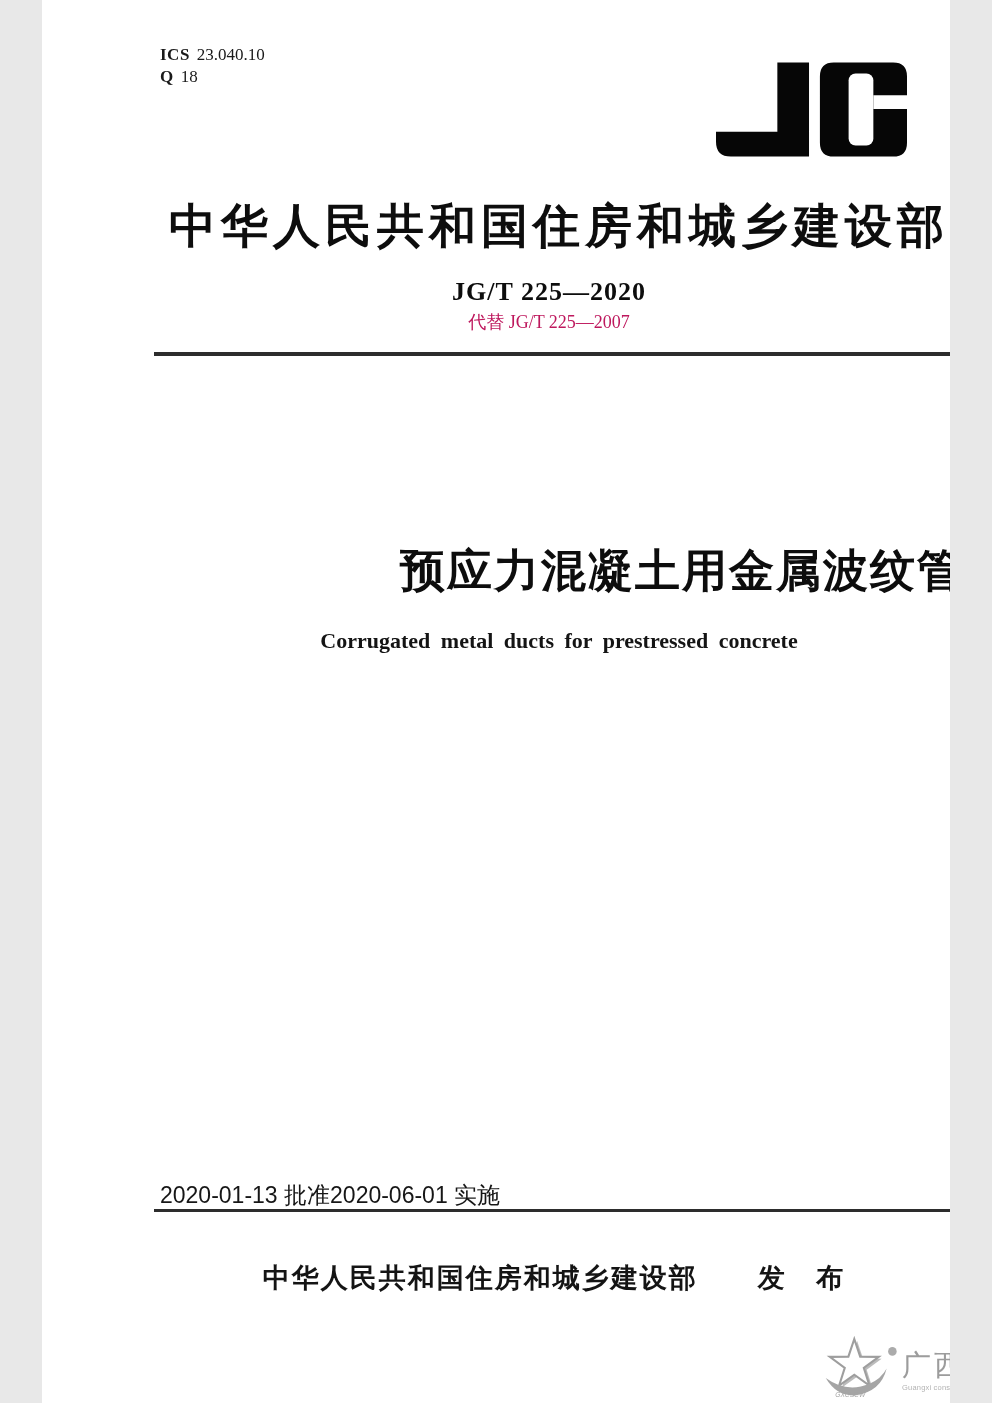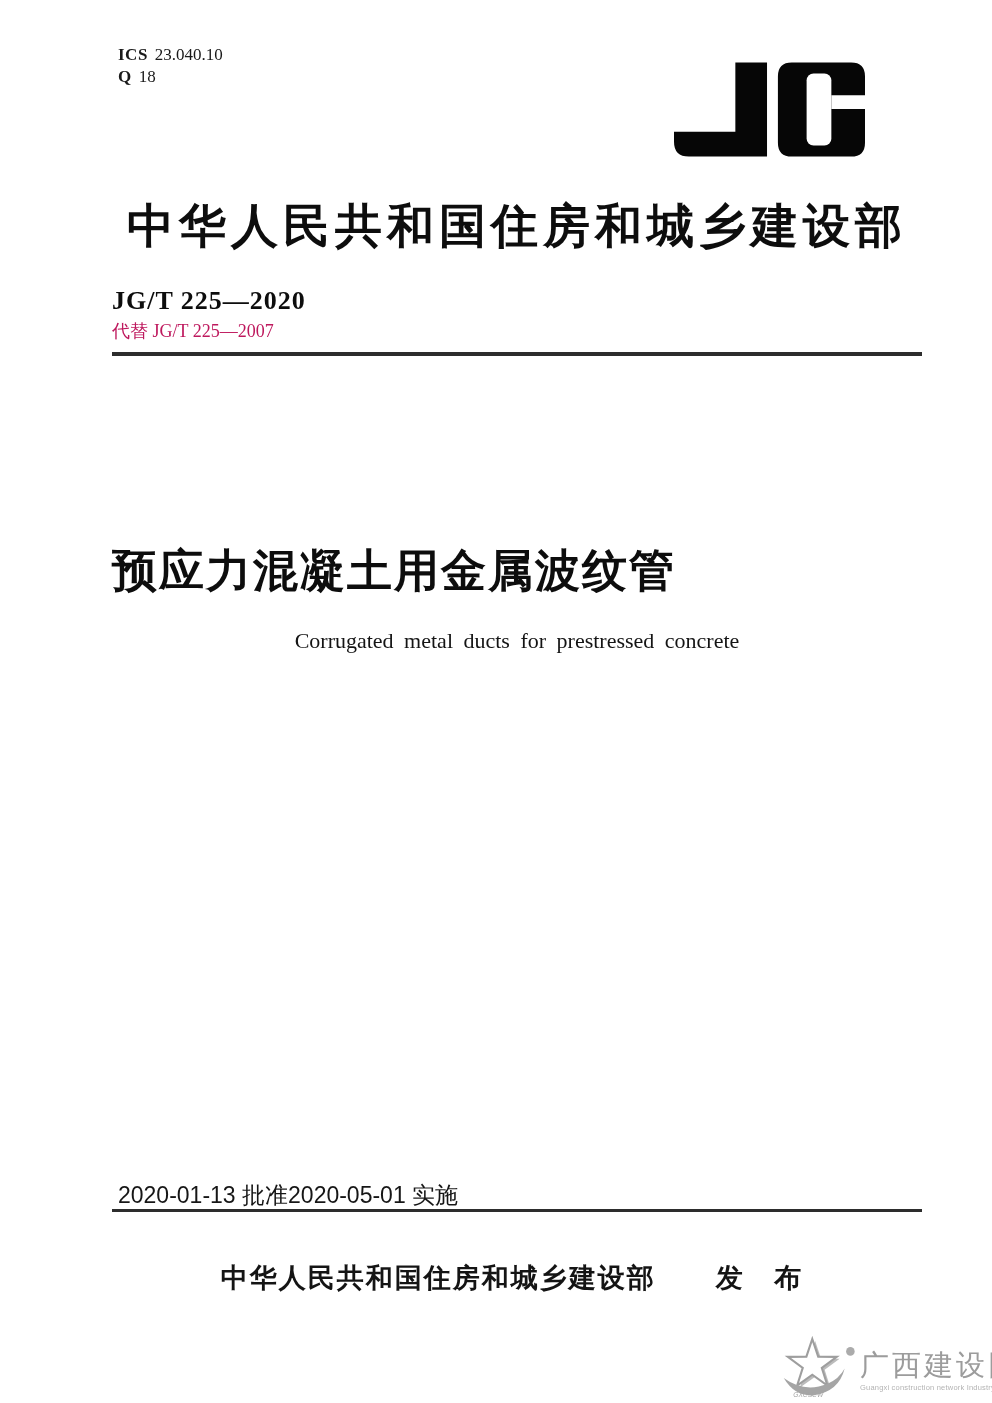--- a/index.html
+++ b/index.html
@@ -1,47 +1,47 @@
 <!DOCTYPE html>
 <html><head>
 <meta charset="utf-8">
 <style>
   html,body{margin:0;padding:0;background:#e8e8e8;}
   .page{
-    position:relative;width:992px;height:1403px;background:#ffffff;
+    position:relative;width:908px;height:1403px;background:#ffffff;
     margin:0 auto;overflow:hidden;
     font-family:"Liberation Sans","DejaVu Sans",sans-serif;color:#111;
   }
   
   .ics-block{position:absolute;left:118px;top:44px;
     font-family:"Liberation Serif","DejaVu Serif",serif;
     font-size:17px;line-height:22px;color:#1a1a1a;}
   .ics-block .lbl{font-weight:bold;letter-spacing:.5px;}
   .ics-block .num{margin-left:7px;}
   
   .logo{position:absolute;left:674px;top:62px;width:191px;height:95px;}
   
   .heading{position:absolute;left:112px;top:195px;width:810px;
     text-align:center;font-size:47px;font-weight:bold;letter-spacing:5px;
     white-space:nowrap;color:#0d0d0d;}
   
-  .std-block{position:absolute;left:112px;top:277px;width:790px;text-align:left;
-    font-family:"Liberation Serif","DejaVu Serif",serif;margin-top:9px;}
+  .std-block{position:absolute;left:112px;top:277px;width:790px;text-align:center;
+    font-family:"Liberation Serif","DejaVu Serif",serif;}
   .std-number{font-size:26px;font-weight:bold;letter-spacing:1px;color:#0d0d0d;}
   .std-replaces{font-size:18px;margin-top:3px;color:#be185d;}
   
   .rule{position:absolute;left:112px;width:810px;background:#2d2d2d;}
   .rule-top{top:352px;height:4px;}
   .rule-bottom{top:1209px;height:3px;}
   
-  .title-cn{position:absolute;left:112px;top:541px;width:810px;text-align:left;
+  .title-cn{position:absolute;left:112px;top:541px;width:810px;text-align:right;
     font-size:45px;font-weight:bold;letter-spacing:2px;white-space:nowrap;color:#0d0d0d;}
   .title-en{position:absolute;left:112px;top:628px;width:810px;text-align:center;
     font-family:"Liberation Serif","DejaVu Serif",serif;
-    font-size:22px;font-weight:normal;word-spacing:5px;color:#141414;}
+    font-size:22px;font-weight:bold;word-spacing:5px;color:#141414;}
   
   .dates-row{position:absolute;left:112px;top:1180px;width:810px;
     display:flex;align-items:baseline;
     font-size:23px;color:#161616;}
   .dates-row .left{padding-left:6px;}
   
   .issuer-row{position:absolute;left:112px;top:1260px;width:810px;text-align:center;
     font-size:27px;font-weight:600;letter-spacing:2px;white-space:nowrap;color:#141414;}
   .publish{margin-left:60px;letter-spacing:12px;}
   
@@ -81,21 +81,21 @@
     <div class="std-replaces">代替 JG/T 225—2007</div>
   </div>
 
   <div class="rule rule-top"></div>
 
   <div class="title-cn">预应力混凝土用金属波纹管</div>
   <div class="title-en">Corrugated metal ducts for prestressed concrete</div>
 
   <div class="dates-row">
     <span class="left">2020-01-13 批准</span>
-    <span class="right">2020-05-01 实施</span>
+    <span class="right">2020-06-01 实施</span>
   </div>
 
   <div class="rule rule-bottom"></div>
 
   <div class="issuer-row">
     <span>中华人民共和国住房和城乡建设部</span><span class="publish">发 布</span>
   </div>
 
   <div class="watermark">
     <div class="wm-star">

